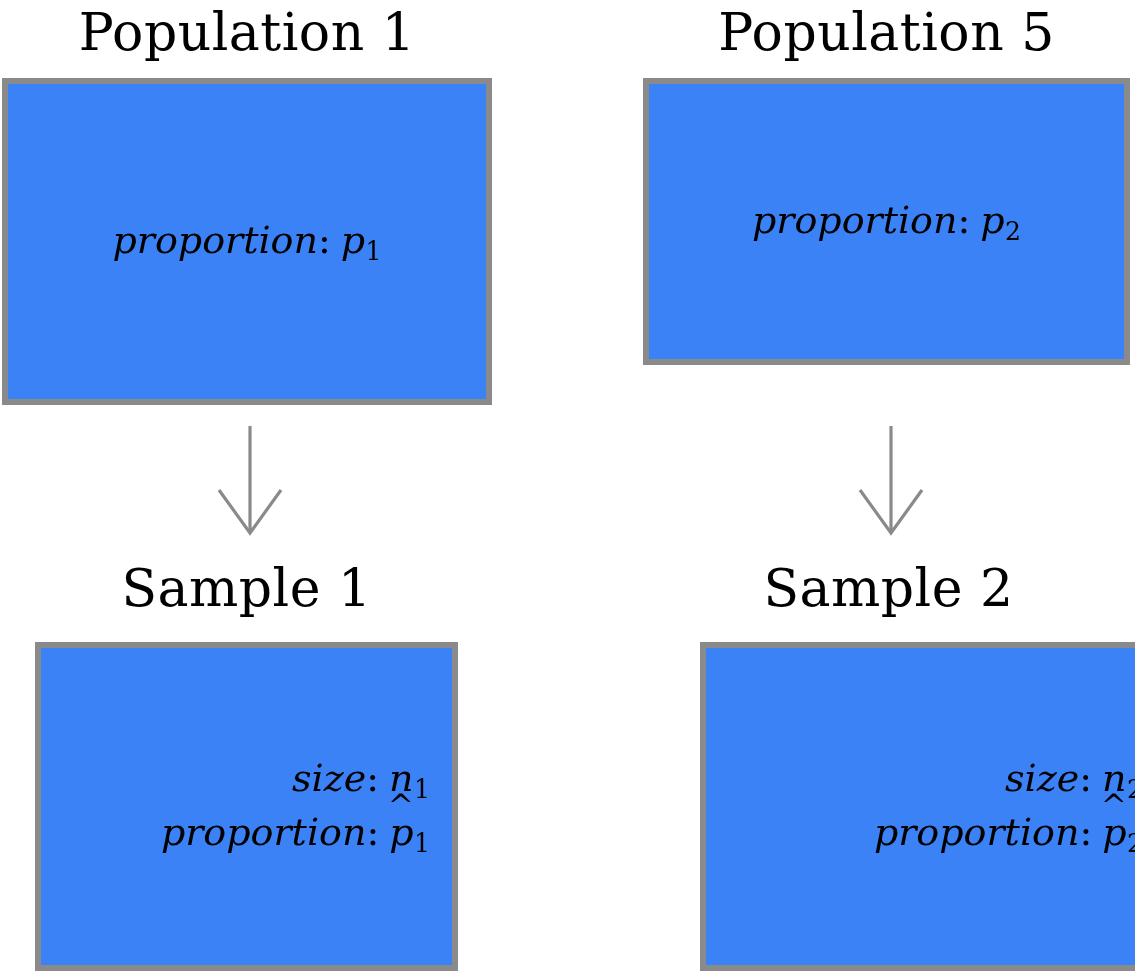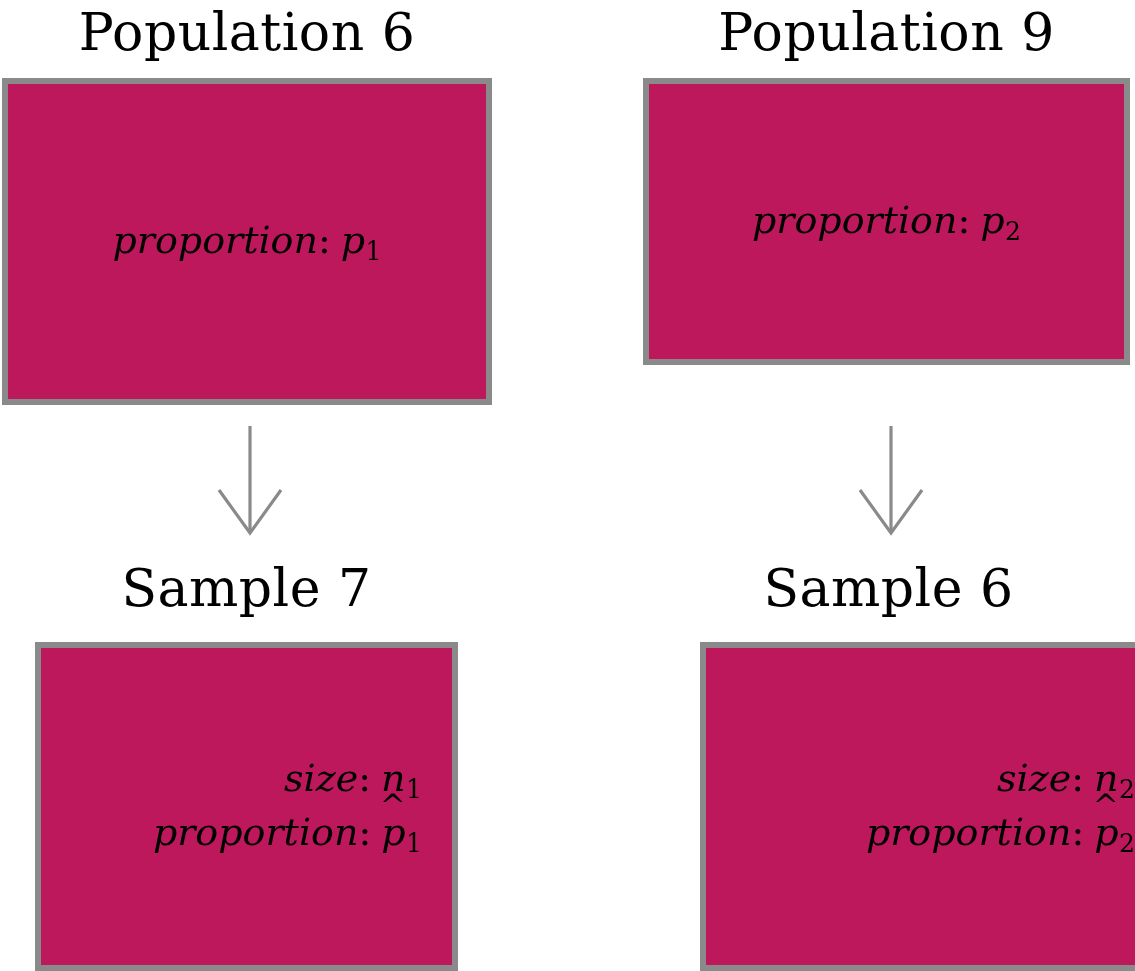--- a/index.html
+++ b/index.html
@@ -37,41 +37,41 @@
   #title-pop1 { left: 2px;   top: 6px;   width: 490px; }
   #title-pop2 { left: 643px; top: 6px;   width: 487px; }
   #title-smp1 { left: 35px;  top: 562px; width: 423px; }
   #title-smp2 { left: 676px; top: 562px; width: 425px; }
 
   
   .box {
     position: absolute;
     box-sizing: border-box;
     border: 6px solid #8a8a8a;
-    background: #be185d;
+    background: #3b82f6;
     display: flex;
     flex-direction: column;
     justify-content: center;
   }
   #box-pop1 { left: 2px;   top: 78px;  width: 490px; height: 327px; align-items: center; }
   #box-pop2 { left: 643px; top: 78px;  width: 487px; height: 287px; align-items: center; }
   #box-smp1 { left: 35px;  top: 642px; width: 423px; height: 329px; align-items: flex-end; }
   #box-smp2 { left: 676px; top: 642px; width: 471px; height: 329px; align-items: flex-end; margin-left: 24px; }
 
   
   .mline {
     font-family: "DejaVu Serif", "Liberation Serif", serif;
     font-style: italic;
     font-size: 38px;
     line-height: 1.35;
     white-space: nowrap;
     color: #000000;
   }
   #box-smp1 .mline,
-  #box-smp2 .mline { padding-right: 30px; text-align: right; }
+  #box-smp2 .mline { padding-right: 22px; text-align: right; }
   #box-pop1 .mline,
   #box-pop2 .mline { text-align: center; }
 
   .mlabel { font-style: italic; }
   .mcolon { font-style: normal; }
   .mvar {
     font-style: italic;
     margin-left: 10px;
     position: relative;
     display: inline-block;
@@ -101,27 +101,27 @@
   
   .arrow {
     position: absolute;
   }
 </style>
 </head>
 <body>
 
 <div class="stage">
 
-  <div class="title" id="title-pop1">Population 6</div>
+  <div class="title" id="title-pop1">Population 1</div>
 
-  <div class="title" id="title-pop2">Population 9</div>
+  <div class="title" id="title-pop2">Population 5</div>
 
-  <div class="title" id="title-smp1">Sample 7</div>
+  <div class="title" id="title-smp1">Sample 1</div>
 
-  <div class="title" id="title-smp2">Sample 6</div>
+  <div class="title" id="title-smp2">Sample 2</div>
 
   <div class="box" id="box-pop1">
     <div class="mline">
       <span class="mlabel">proportion</span><span class="mcolon">:</span><span class="mvar"><span>p</span><span class="msub">1</span></span>
     </div>
   </div>
 
   <div class="box" id="box-pop2">
     <div class="mline">
       <span class="mlabel">proportion</span><span class="mcolon">:</span><span class="mvar"><span>p</span><span class="msub">2</span></span>

